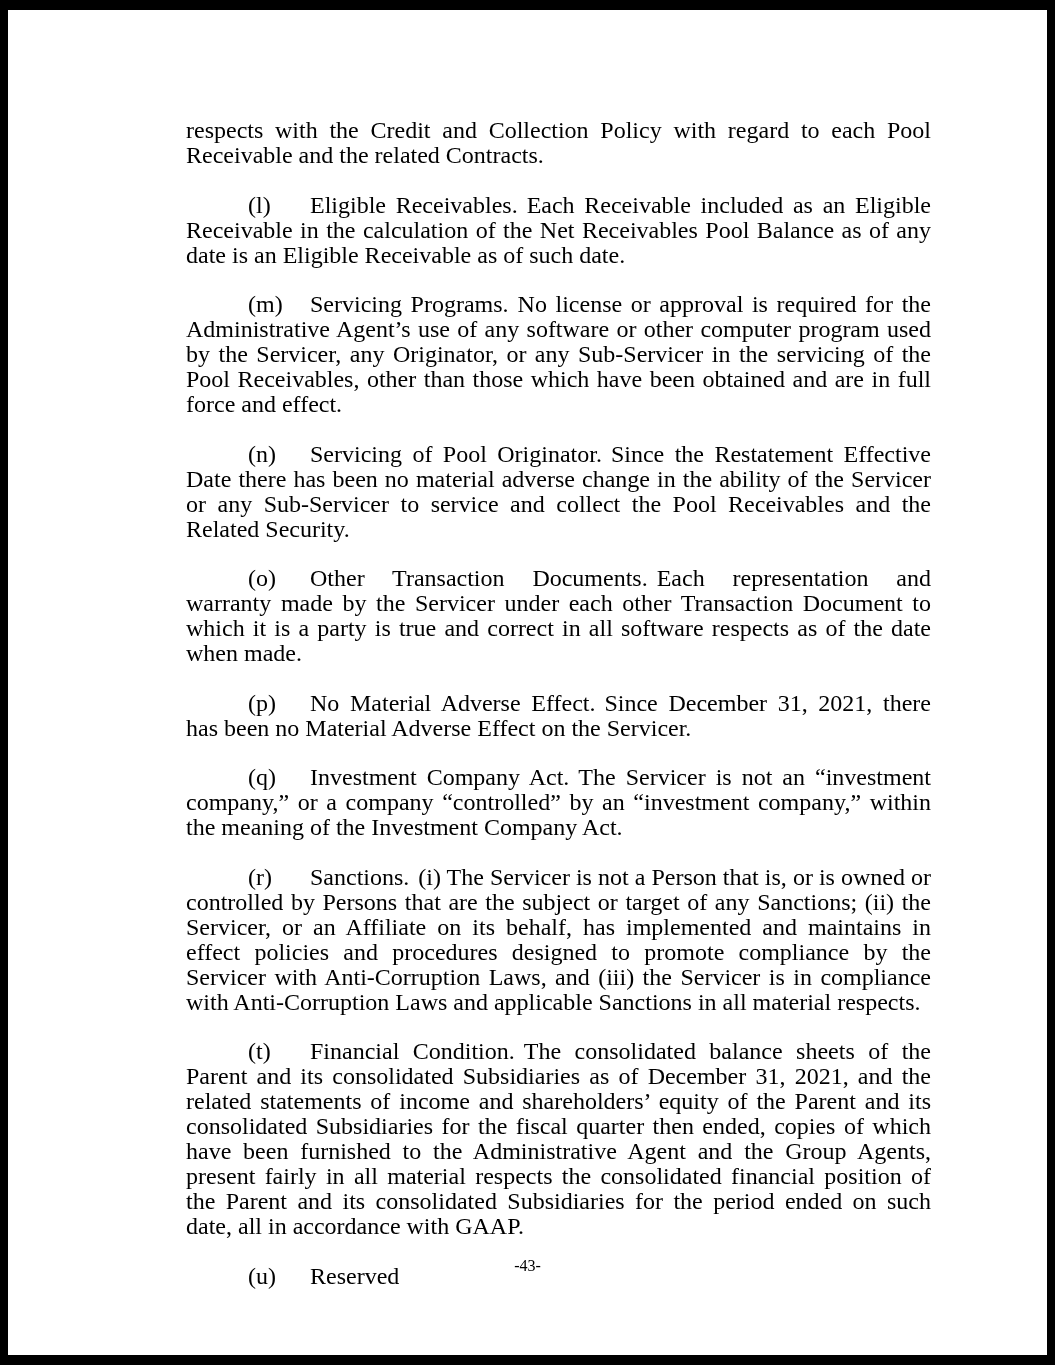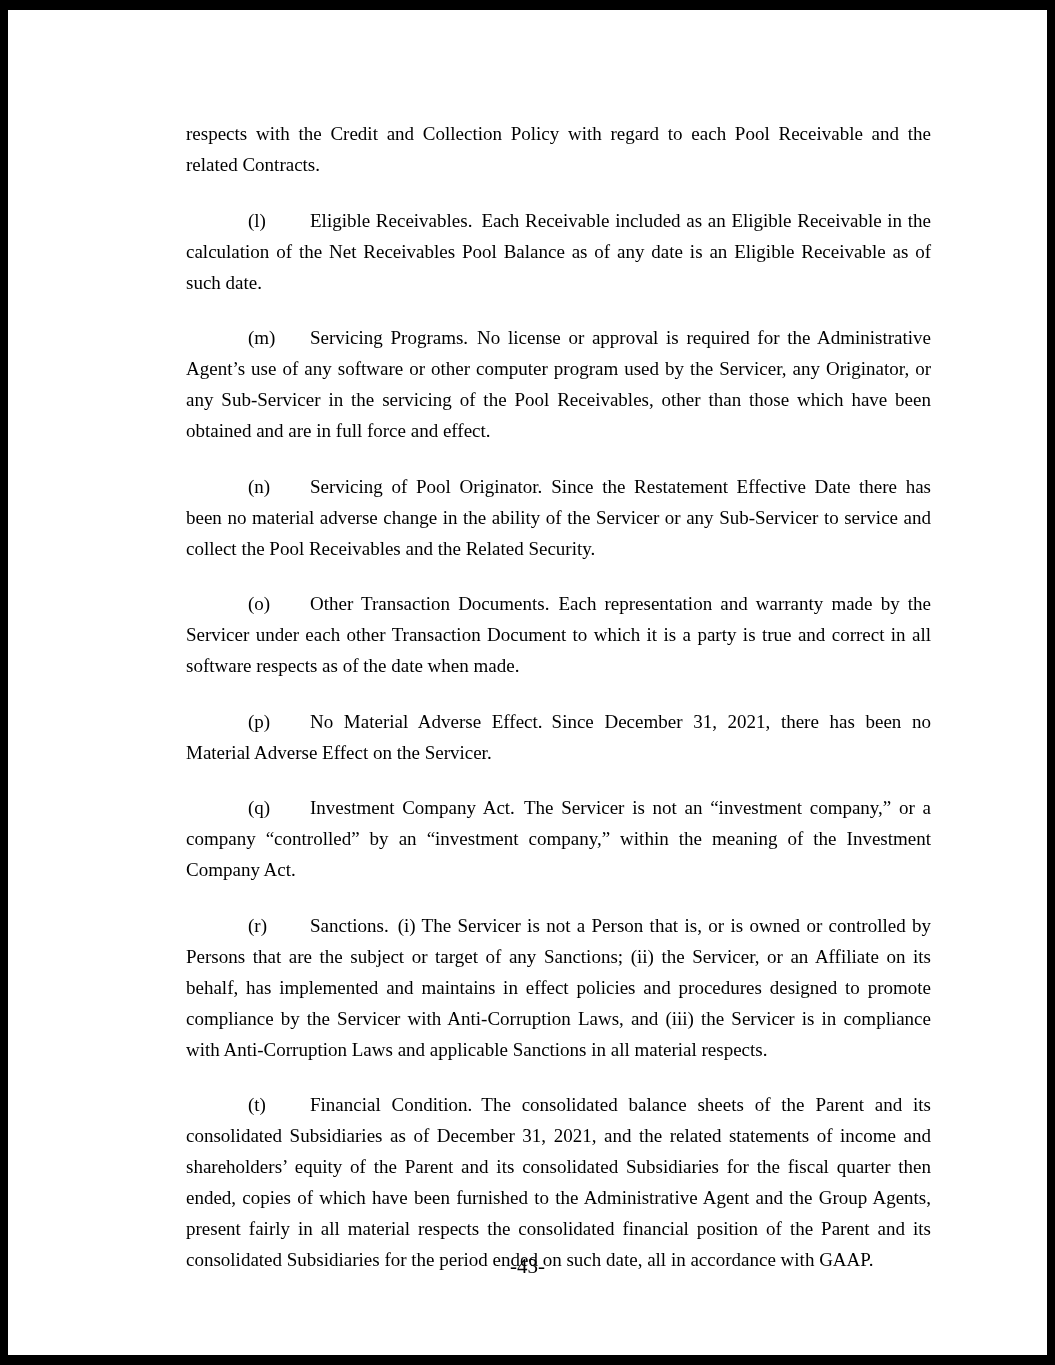--- a/index.html
+++ b/index.html
@@ -15,42 +15,42 @@
     top: 10px;
     left: 8px;
     right: 8px;
     bottom: 10px;
     background: #ffffff;
     box-sizing: border-box;
     padding: 108px 116px 0 178px;
     color: #000000;
   }
   .para {
-    font-size: 19px;
-    line-height: 31px;
+    font-size: 24px;
+    line-height: 25px;
     text-align: justify;
     margin: 0 0 24.5px 0;
     text-indent: 62px;
   }
   .intro { text-indent: 0; }
   .clause-label {
     display: inline-block;
     width: 62px;
     text-indent: 0;
   }
   .clause-heading {
     margin-right: 9px;
   }
   .page-footer {
     position: absolute;
     left: 0;
     right: 0;
     top: 1244px;
     text-align: center;
-    font-size: 21px;
+    font-size: 16px;
     line-height: 24.5px;
   }
 </style>
 </head>
 <body>
 
 <div class="page">
 
   <p class="para intro">respects with the Credit and Collection Policy with regard to each Pool Receivable and the related Contracts.</p>
 
@@ -64,16 +64,17 @@
 
   <p class="para"><span class="clause-label">(p)</span><span class="clause-heading">No Material Adverse Effect.</span><span class="clause-body">Since December 31, 2021, there has been no Material Adverse Effect on the Servicer.</span></p>
 
   <p class="para"><span class="clause-label">(q)</span><span class="clause-heading">Investment Company Act.</span><span class="clause-body">The Servicer is not an “investment company,” or a company “controlled” by an “investment company,” within the meaning of the Investment Company Act.</span></p>
 
   <p class="para"><span class="clause-label">(r)</span><span class="clause-heading">Sanctions.</span><span class="clause-body">(i) The Servicer is not a Person that is, or is owned or controlled by Persons that are the subject or target of any Sanctions; (ii) the Servicer, or an Affiliate on its behalf, has implemented and maintains in effect policies and procedures designed to promote compliance by the Servicer with Anti-Corruption Laws, and (iii) the Servicer is in compliance with Anti-Corruption Laws and applicable Sanctions in all material respects.</span></p>
 
 
   <p class="para"><span class="clause-label">(t)</span><span class="clause-heading">Financial Condition.</span><span class="clause-body">The consolidated balance sheets of the Parent and its consolidated Subsidiaries as of December 31, 2021, and the related statements of income and shareholders’ equity of the Parent and its consolidated Subsidiaries for the fiscal quarter then ended, copies of which have been furnished to the Administrative Agent and the Group Agents, present fairly in all material respects the consolidated financial position of the Parent and its consolidated Subsidiaries for the period ended on such date, all in accordance with GAAP.</span></p>
 
+  <p class="para"><span class="clause-label">(u)</span><span class="clause-heading">Reserved</span><span class="clause-body"></span></p>
 
   <div class="page-footer">-43-</div>
 
 </div>
 
 </body></html>

